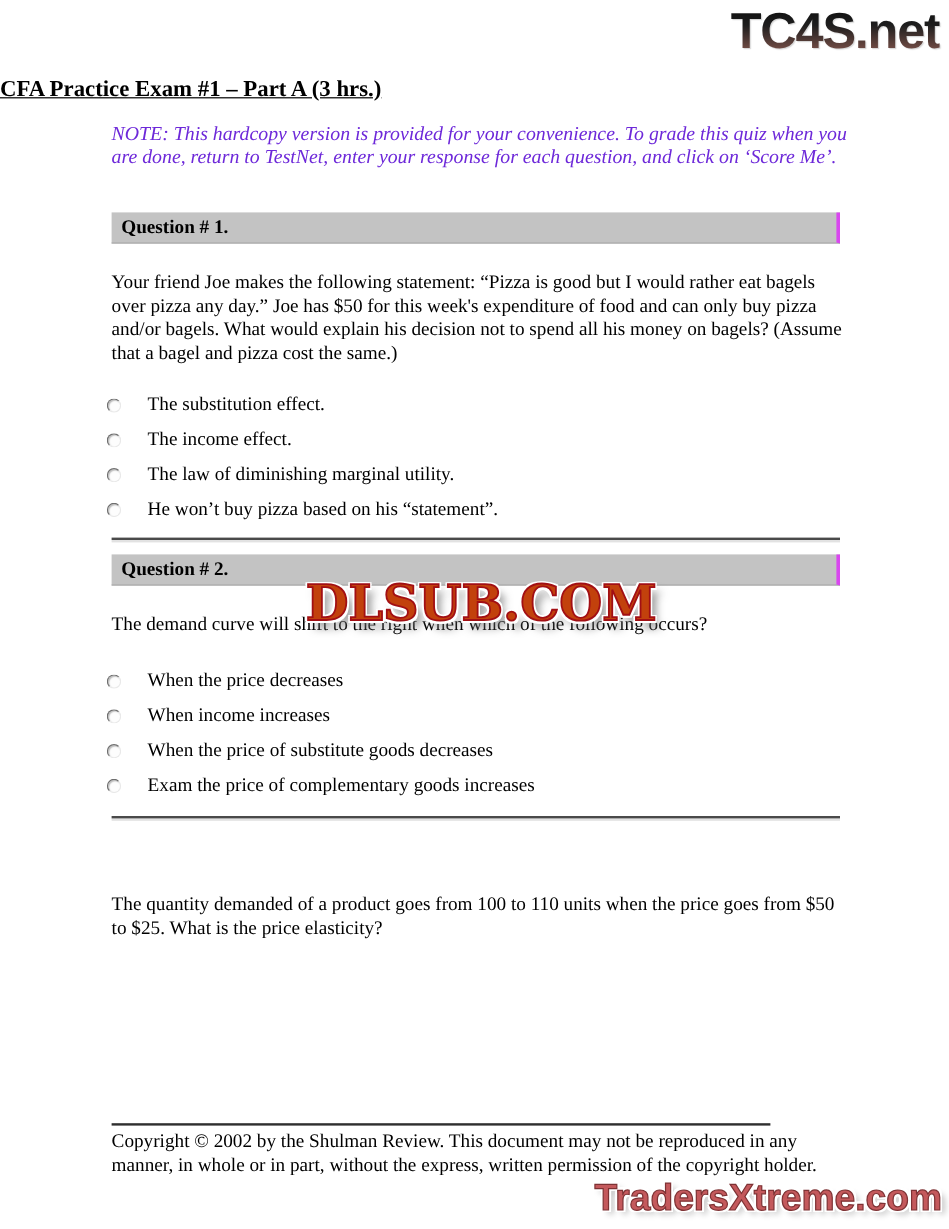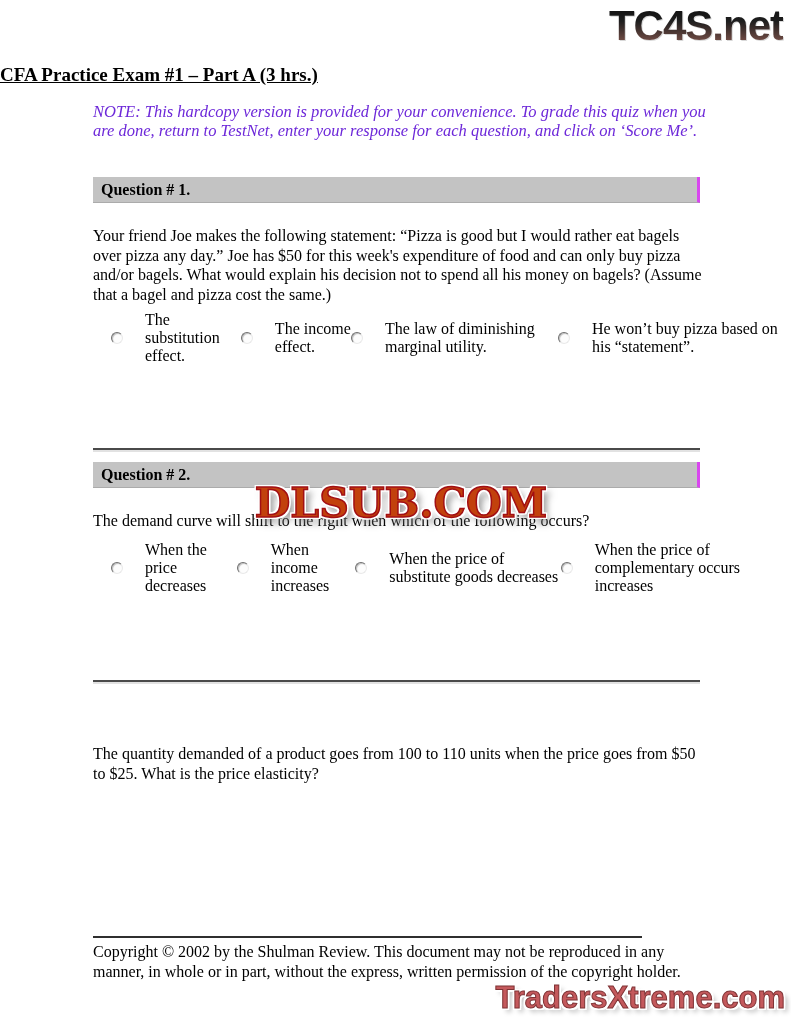--- a/index.html
+++ b/index.html
@@ -51,21 +51,21 @@
   }
   .q-header {
     position:absolute; left:93px; width:607px; height:26px;
     background:#c3c3c3; border-right:3px solid #d946ef; border-bottom:1px solid #ababab;
     font-weight:bold; font-size:16px; line-height:25px; padding-left:8px; color:#000;
   }
   .q-text {
     position:absolute; left:93px; width:618px;
     font-size:16px; line-height:1.22; color:#000;
   }
-  .options { position:absolute; left:111px; display:flex; flex-direction:row; }
+  .options { position:absolute; left:89px; display:flex; flex-direction:column; }
   .option-row { display:flex; align-items:center; height:29px; }
   .radio {
     width:12px; height:12px; border-radius:50%; background:#fdfdfd;
     border:1px solid; border-color:#6f6f6f #e9e9e9 #e9e9e9 #6f6f6f;
     box-shadow:inset 1px 1px 1px rgba(0,0,0,.25);
     flex:0 0 auto; cursor:pointer;
   }
   .option-label { margin-left:22px; font-size:16px; color:#000; }
   .section-rule {
     position:absolute; left:93px; width:607px; height:2px;
@@ -122,21 +122,21 @@
     <div class="option-row">
       <span class="radio"></span>
       <span class="option-label">When income increases</span>
     </div>
     <div class="option-row">
       <span class="radio"></span>
       <span class="option-label">When the price of substitute goods decreases</span>
     </div>
     <div class="option-row">
       <span class="radio"></span>
-      <span class="option-label">When the price of complementary occurs increases</span>
+      <span class="option-label">Exam the price of complementary goods increases</span>
     </div>
   </div>
 
   <div class="section-rule" style="top:680px"></div>
   <div class="q-text" style="top:744px">The quantity demanded of a product goes from 100 to 110 units when the price goes from $50 to $25.  What is the price elasticity?</div>
 
   <div class="footer-rule"></div>
   <div class="copyright">Copyright © 2002 by the Shulman Review.  This document may not be reproduced in any manner, in whole or in part, without the express, written permission of the copyright holder.</div>
 
   <div class="watermark">DLSUB.COM</div>

